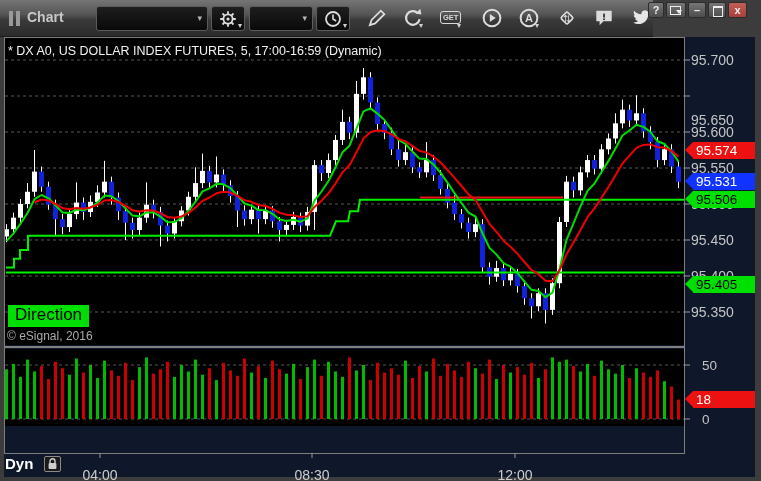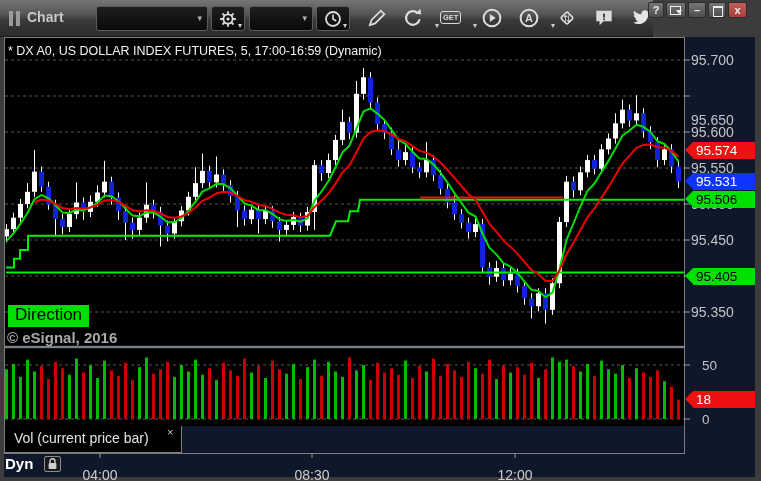--- a/index.html
+++ b/index.html
@@ -14,40 +14,40 @@
   .win-ico i:first-child{left:0}.win-ico i:last-child{left:7px}
   .app-label{position:absolute;left:27px;top:9px;font-size:14px;font-weight:bold;color:#c9c9c9;}
   .dd,.tbtn{position:absolute;top:6px;height:25px;box-sizing:border-box;border:1px solid #5b5b5b;
     border-radius:3px;background:linear-gradient(#1e1e1e,#090909);color:#ececec;font-size:12.5px;}
   .dd .val{position:absolute;left:8px;top:5px;margin-top:44px;}
   .car{position:absolute;right:5px;top:6px;font-size:9px;color:#b5b5b5;font-style:normal;}
   .car2{position:absolute;right:2px;bottom:0px;font-size:8px;color:#cfcfcf;font-style:normal;}
   .dd.sym{left:96px;width:112px;} .tbtn.gear{left:211px;width:34px;}
   .dd.intv{left:249px;width:64px;} .tbtn.clock{left:316px;width:34px;}
   .tbtn svg{position:absolute;left:6px;top:2px;}
-  .ti{position:absolute;top:7px;width:23px;height:23px;padding-left:16px;}
+  .ti{position:absolute;top:7px;width:23px;height:23px;}
   .ti svg{position:absolute;left:0;top:0;}
   .get-badge{position:absolute;left:0;top:4px;border:1.5px solid #d8d8d8;border-radius:3px;
     color:#d8d8d8;font-size:7.5px;font-weight:bold;padding:1px 2px;}
   
   .wc{position:absolute;top:2px;height:16px;box-sizing:border-box;border:1px solid #2c2c2c;
     border-radius:2px;background:linear-gradient(#767676,#4d4d4d);color:#eee;font-size:11px;
     font-weight:bold;text-align:center;line-height:14px;}
   .wc.close{background:linear-gradient(#c05e58,#a83f3a);}
   .rd-box{position:absolute;left:3px;top:3px;width:9px;height:7px;border:1px solid #eee;}
   .rd-car{position:absolute;left:9px;top:7px;border-left:3px solid transparent;border-right:3px solid transparent;border-top:4px solid #eee;}
   .mx-box{position:absolute;left:4px;top:3px;width:8px;height:8px;border:1px solid #eee;border-top-width:2px;}
   
   .content{position:absolute;left:0;top:37px;width:755px;height:440px;background:#0f172a;}
   .content svg.chart-svg{position:absolute;left:0;top:0;}
   .left-edge{position:absolute;left:0;top:0;width:4px;height:440px;background:#3c3c3c;}
   .chart-title{position:absolute;left:8px;top:7px;font-size:12.5px;color:#f2f2f2;letter-spacing:0px;}
   .direction-tag{position:absolute;left:8px;top:268px;background:#00e000;color:#000;
     font-size:17px;padding:0px 7px 2px 7px;}
-  .copyright{position:absolute;left:7px;top:292px;font-size:15px;color:#a8a8a8;font-weight:bold;}
+  .copyright{position:absolute;left:7px;top:292px;font-size:12px;color:#a8a8a8;}
   .ptick{position:absolute;left:691px;font-size:14px;color:#c4c4c4;}
   .vol-tick{position:absolute;left:691px;font-size:13.5px;color:#c4c4c4;margin-left:11px;}
   .ptag{position:absolute;left:693px;width:62px;height:17px;line-height:17px;font-size:13.5px;
     padding-left:3px;box-sizing:border-box;}
   .ptag i{position:absolute;left:-8px;top:0;width:0;height:0;border-top:8.5px solid transparent;
     border-bottom:8.5px solid transparent;border-right-width:8px;border-right-style:solid;}
   .vol-label-bar{position:absolute;left:4px;top:389px;width:178px;height:27px;background:#000;
     border:1px solid #7d7d7d;border-top:none;box-sizing:border-box;color:#e3e3e3;font-size:14px;
     line-height:25px;padding-left:9px;}
   .vol-close{position:absolute;left:162px;top:1px;font-size:11px;color:#cfcfcf;line-height:10px;}
@@ -510,31 +510,27 @@
         <div class="ptick" style="top: 123px;">95.550</div>
         <div class="ptick" style="top: 159px;">95.500</div>
         <div class="ptick" style="top: 195px;">95.450</div>
         <div class="ptick" style="top: 231px;">95.400</div>
         <div class="ptick" style="top: 267px;">95.350</div>
       </div>
     <div id="price-tags">
         <div class="ptag" style="top: 105.22px; background: rgb(238, 17, 17); color: rgb(255, 255, 255);">95.574<i style="border-right-color: rgb(238, 17, 17);"></i></div>
         <div class="ptag" style="top: 136.18px; background: rgb(17, 51, 255); color: rgb(255, 255, 255);">95.531<i style="border-right-color: rgb(17, 51, 255);"></i></div>
         <div class="ptag" style="top: 154.18px; background: rgb(0, 224, 0); color: rgb(0, 0, 0);">95.506<i style="border-right-color: rgb(0, 224, 0);"></i></div>
-        <div class="ptag" style="top: 231px; background: rgb(0, 224, 0); color: rgb(0, 0, 0);">95.405<i style="border-right-color: rgb(0, 224, 0);"></i></div>
+        <div class="ptag" style="top: 239px; background: rgb(0, 224, 0); color: rgb(0, 0, 0);">95.405<i style="border-right-color: rgb(0, 224, 0);"></i></div>
         <div class="ptag" style="top: 354.06px; background: rgb(238, 17, 17); color: rgb(255, 255, 255);">18<i style="border-right-color: rgb(238, 17, 17);"></i></div>
       </div>
 
     <div class="vol-tick" style="top:321px">50</div>
     <div class="vol-tick" style="top:375px">0</div>
 
-    <div class="vol-label-bar">
-      <span>Vol (current price bar)</span>
-      <span class="vol-close">×</span>
-    </div>
 
     <div class="time-strip">
       <b class="dyn">Dyn</b>
       <span class="lock">
         <svg width="15" height="14" viewBox="0 0 15 14">
           <path d="M5 6V4.2a2.5 2.5 0 0 1 5 0V6" fill="none" stroke="#cfcfcf" stroke-width="1.4"></path>
           <rect x="3.6" y="6" width="7.8" height="6" rx="1" fill="#cfcfcf"></rect>
         </svg>
       </span>
       <div id="time-labels">

